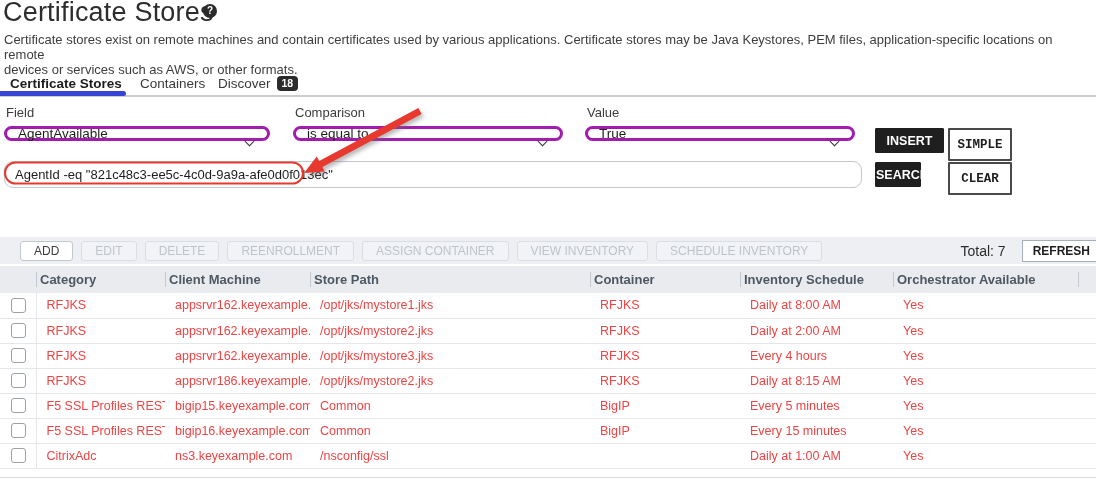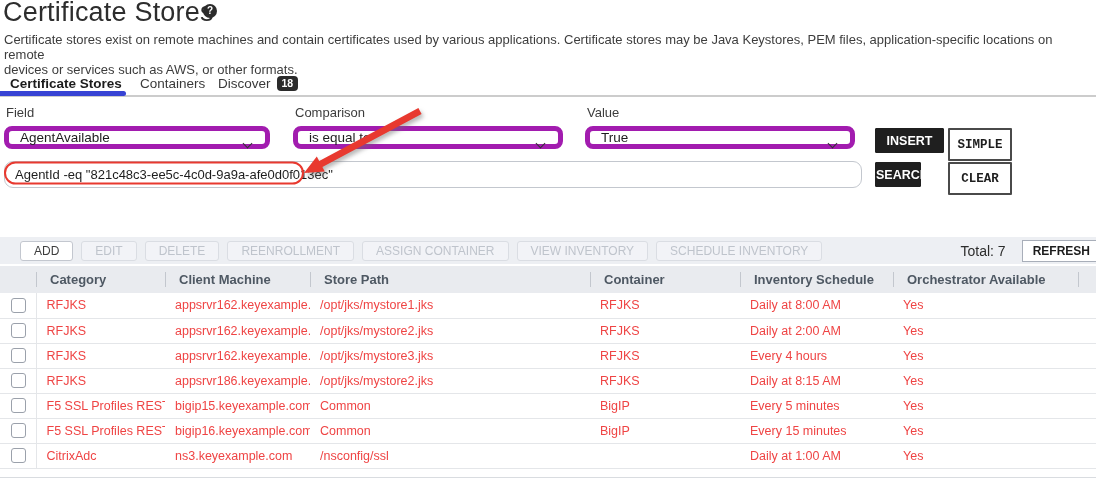--- a/index.html
+++ b/index.html
@@ -16,21 +16,21 @@
   
   .tabs { position:absolute; left:0; top:74px; width:1096px; height:23px; border-bottom:2px solid #cccccc; }
   .tab { position:absolute; top:2px; font-size:13.5px; color:#3a3a3a; cursor:pointer; display:flex; align-items:center; gap:6px; }
   .tab.active { font-weight:bold; color:#1c1c1c; }
   .tab-underline { position:absolute; left:0; top:91px; width:126px; height:5px; border-radius:0 3px 3px 0; z-index:2; }
   .tab-badge { display:inline-block; background:#2b2b2b; color:#fff; font-size:10.5px; font-weight:bold;
                padding:2px 5px; border-radius:4px; line-height:11px; }
 
   
   .flabel { position:absolute; font-size:13px; color:#3c3c3c; }
-  .fselect { position:absolute; height:23px; border:5px solid #a21caf; border-radius:8px; background:#fff;
+  .fselect { position:absolute; height:15px; border:3px solid #a21caf; border-radius:8px; background:#fff;
              font-size:13.5px; color:#1d1d1d; display:flex; align-items:center; padding-left:11px; cursor:pointer; }
   .chev { position:absolute; right:14px; top:9px; width:7px; height:7px;
           border-right:1.6px solid #333; border-bottom:1.6px solid #333; transform:rotate(45deg); }
   .btn-dark { position:absolute; height:25px; background:#1f1f1f; color:#fff; border:1px solid #1f1f1f;
               font-family:"Liberation Sans",sans-serif; font-size:12.5px; font-weight:bold; cursor:pointer; border-radius:1px; }
   .btn-light { position:absolute; height:33px; background:#fff; color:#1d1d1d; border:2px solid #4a4a4a;
                font-family:Liberation Mono, monospace; font-size:12.5px; font-weight:bold; cursor:pointer; border-radius:1px; }
   .query-input { position:absolute; left:4px; top:161px; width:858px; height:27px; border:1px solid #c3c7ce;
                  border-radius:9px; padding:0 10px; font-family:"Liberation Sans",sans-serif; font-size:13px; color:#1d1d1d; }
 
@@ -48,21 +48,21 @@
   .refresh { margin-left:16px; margin-right:-5px; height:22px; padding:0 10px; background:#fff;
              border:1px solid #a8aeb9; color:#1d1d1d; font-family:"Liberation Sans",sans-serif;
              font-size:12px; font-weight:bold; cursor:pointer; white-space:nowrap; }
 
   
   .grid { position:absolute; left:0; top:266px; width:1096px; border-collapse:collapse; table-layout:fixed; }
   .grid col.c-check{width:36px} .grid col.c-cat{width:129px} .grid col.c-cm{width:145px}
   .grid col.c-sp{width:280px} .grid col.c-cont{width:150px} .grid col.c-inv{width:153px}
   .grid col.c-orch{width:185px} .grid col.c-end{width:auto}
   .grid th { position:relative; height:27px; background:#e9ebef; font-size:13px; font-weight:bold;
-             color:#4e5863; text-align:left; padding-left:14px; }
+             color:#4e5863; text-align:left; padding-left:4px; }
   .grid th .sep { position:absolute; left:0; top:6px; bottom:6px; width:1px; background:#c3c7ce; }
   .grid td { height:25px; border-bottom:1px solid #e4e6e9; font-size:12.5px; color:#ef4444;
              padding-left:10px; white-space:nowrap; overflow:hidden;margin-left:8px; }
   .grid td.cell-check { border-right:1px solid #e4e6e9; padding-left:11px; }
   .cbx { width:15px; height:15px; border:1px solid #9ba1ab; border-radius:3px; background:#fff; cursor:pointer; }
   .tfoot-space { position:absolute; left:0; top:468px; width:1096px; height:10px; border-bottom:1px solid #d9dce0; }
 </style>
 </head>
 <body>
 

